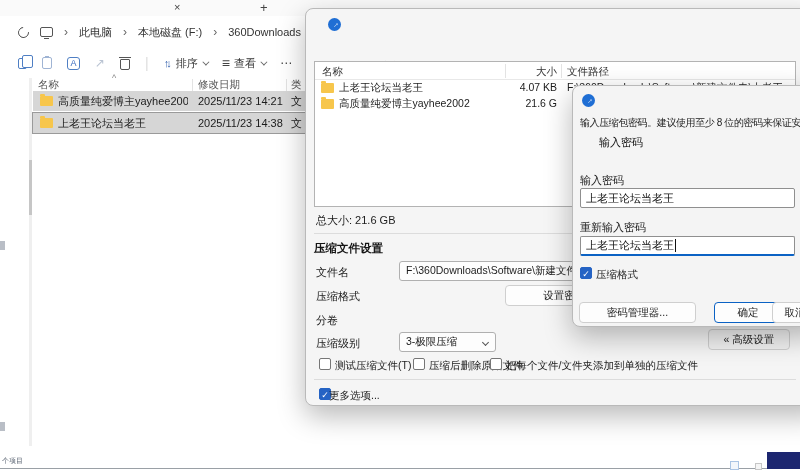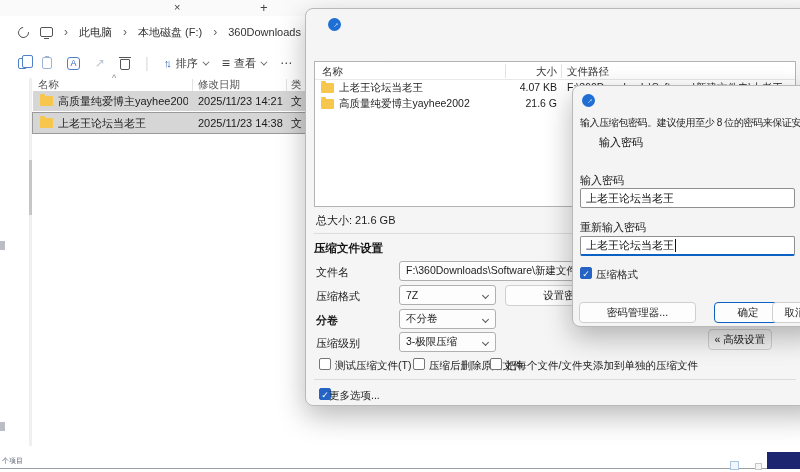--- a/index.html
+++ b/index.html
@@ -200,51 +200,43 @@
 
     <span class="lbl" style="left:10px;top:204px;">总大小: 21.6 GB</span>
     <div class="hline" style="left:8px;top:224px;width:482px;"></div>
 
     <span class="sect" style="left:8px;top:232px;">压缩文件设置</span>
 
     <span class="lbl" style="left:10px;top:256px;">文件名</span>
     <div class="fieldbox" style="left:93px;top:252px;width:395px;">F:\360Downloads\Software\新建文件夹\新建文</div>
 
     <span class="lbl" style="left:10px;top:280px;">压缩格式</span>
-    <div class="fieldbox selbox" style="left:93px;top:276px;width:97px;">
-      <span>7Z</span>
-      <span class="chev2"></span>
-    </div>
     <div class="btn" style="left:199px;top:276px;width:122px;">设置密码(</div>
 
-    <span class="lbl" style="left:10px;top:304px;font-weight:bold;">分卷</span>
-    <div class="fieldbox selbox" style="left:93px;top:300px;width:97px;">
-      <span>不分卷</span>
-      <span class="chev2"></span>
-    </div>
+    <span class="lbl" style="left:10px;top:304px;">分卷</span>
 
     <span class="lbl" style="left:10px;top:327px;">压缩级别</span>
     <div class="fieldbox selbox" style="left:93px;top:323px;width:97px;">
       <span>3-极限压缩</span>
       <span class="chev2"></span>
     </div>
 
     <span class="cb" style="left:13px;top:349px;"></span>
     <span class="cblbl" style="left:29px;top:350px;">测试压缩文件(T)</span>
     <span class="cb" style="left:107px;top:349px;"></span>
     <span class="cblbl" style="left:123px;top:350px;">压缩后删除原始文件</span>
     <span class="cb" style="left:184px;top:349px;"></span>
     <span class="cblbl" style="left:200px;top:350px;">把每个文件/文件夹添加到单独的压缩文件</span>
 
     <div class="hline" style="left:8px;top:370px;width:482px;"></div>
 
     <span class="cb on" style="left:13px;top:379px;">✓</span>
     <span class="cblbl" style="left:23px;top:380px;">更多选项...</span>
 
-    <div class="btn" style="left:402px;top:320px;width:64px;background:#f1f1f1;">« 高级设置</div>
+    <div class="btn" style="left:402px;top:320px;width:82px;background:#f1f1f1;">« 高级设置</div>
   </div>
 
   <div class="dialog" id="pwd">
     <span class="dlg-ico" style="left:9px;top:8px;"><span>→</span></span>
     <span class="dlg-title" style="left:26px;top:9px;color:#111;">输入密码</span>
 
     <span class="desc">输入压缩包密码。建议使用至少 8 位的密码来保证安全性。</span>
 
     <span class="lbl" style="left:7px;top:87px;">输入密码</span>
     <div class="pw-input" style="top:102px;">

